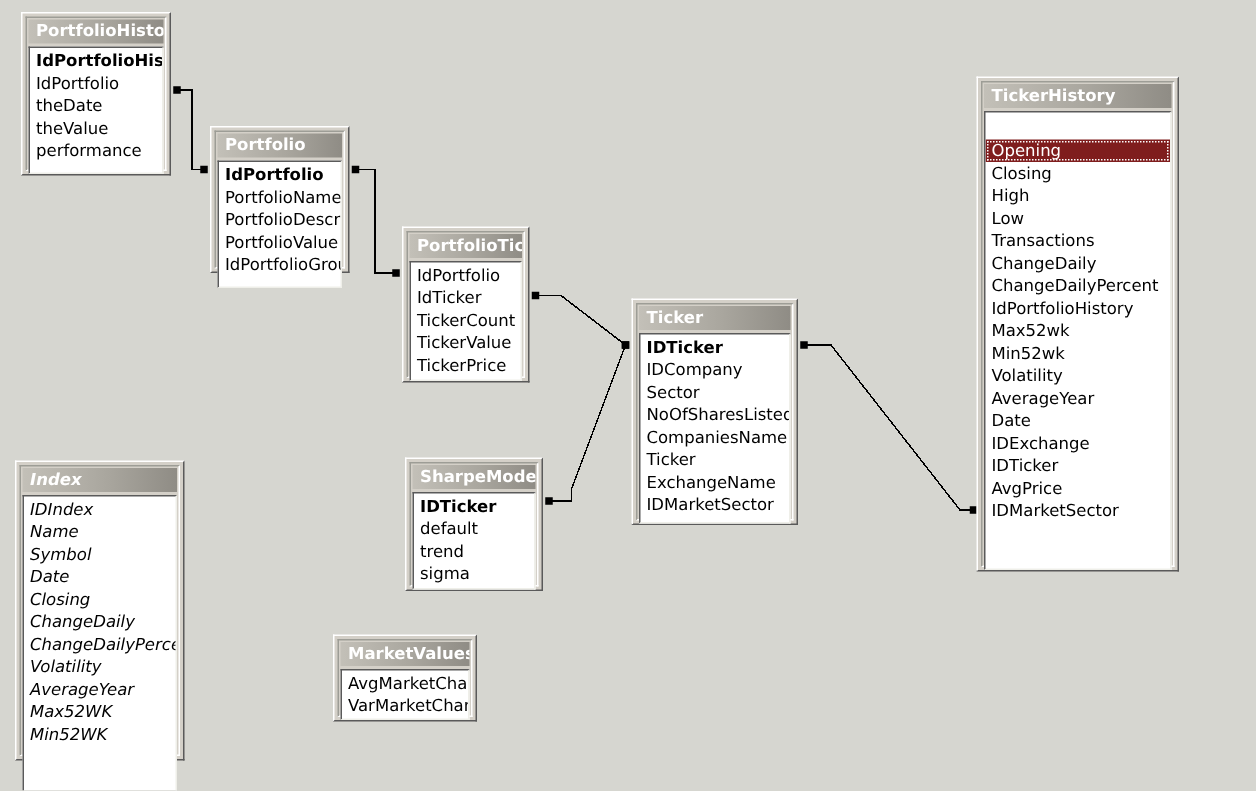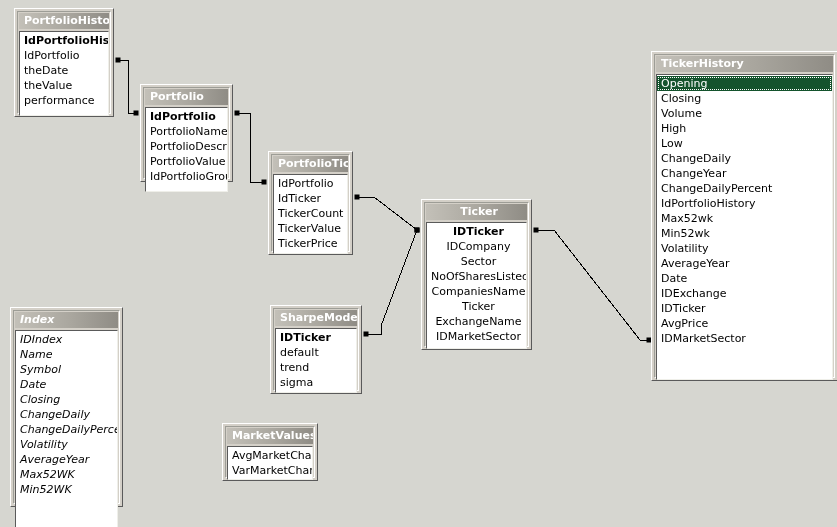--- a/index.html
+++ b/index.html
@@ -71,24 +71,25 @@
     height: 15px;
     line-height: 15px;
     padding-left: 4px;
     font-size: 11px;
     color: #000000;
     white-space: nowrap;
     overflow: hidden;
   }
   .fld.pk { font-weight: bold; }
   .fld.sel {
-    background: #14532d;
+    background: #7f1d1d;
     color: #ffffff;
     outline: 1px dotted #ffffff;
     outline-offset: -2px;
+    margin-top: 17px;
   }
 </style>
 </head>
 <body>
 
 <div id="canvas">
 
   <svg id="lines-layer" width="837" height="527" viewBox="0 0 837 527">
       <g>
         <path d="M118,60 L128,60 L128,113 L136,113" stroke="#000000" stroke-width="1" fill="none" shape-rendering="crispEdges"></path>
@@ -147,46 +148,45 @@
           <div class="tbl-title">PortfolioTicker</div>
           <div class="tbl-fields" style="height: 80px;">
             <div class="fld">IdPortfolio</div>
             <div class="fld">IdTicker</div>
             <div class="fld">TickerCount</div>
             <div class="fld">TickerValue</div>
             <div class="fld">TickerPrice</div>
           </div>
         </div>
       </div>
-      <div class="tbl" style="left: 421px; top: 199px; width: 111px; height: 151px; text-align: center;">
+      <div class="tbl" style="left: 421px; top: 199px; width: 111px; height: 151px;">
         <div class="tbl-inner">
           <div class="tbl-title">Ticker</div>
           <div class="tbl-fields" style="height: 127px;">
             <div class="fld pk">IDTicker</div>
             <div class="fld">IDCompany</div>
             <div class="fld">Sector</div>
             <div class="fld">NoOfSharesListed</div>
             <div class="fld">CompaniesName</div>
             <div class="fld">Ticker</div>
             <div class="fld">ExchangeName</div>
             <div class="fld">IDMarketSector</div>
           </div>
         </div>
       </div>
-      <div class="tbl" style="left: 651px; top: 51px; width: 187px; height: 330px;">
+      <div class="tbl" style="left: 651px; top: 51px; width: 135px; height: 330px;">
         <div class="tbl-inner">
           <div class="tbl-title">TickerHistory</div>
           <div class="tbl-fields" style="height: 306px;">
             <div class="fld sel">Opening</div>
             <div class="fld">Closing</div>
-            <div class="fld">Volume</div>
             <div class="fld">High</div>
             <div class="fld">Low</div>
+            <div class="fld">Transactions</div>
             <div class="fld">ChangeDaily</div>
-            <div class="fld">ChangeYear</div>
             <div class="fld">ChangeDailyPercent</div>
             <div class="fld">IdPortfolioHistory</div>
             <div class="fld">Max52wk</div>
             <div class="fld">Min52wk</div>
             <div class="fld">Volatility</div>
             <div class="fld">AverageYear</div>
             <div class="fld">Date</div>
             <div class="fld">IDExchange</div>
             <div class="fld">IDTicker</div>
             <div class="fld">AvgPrice</div>

